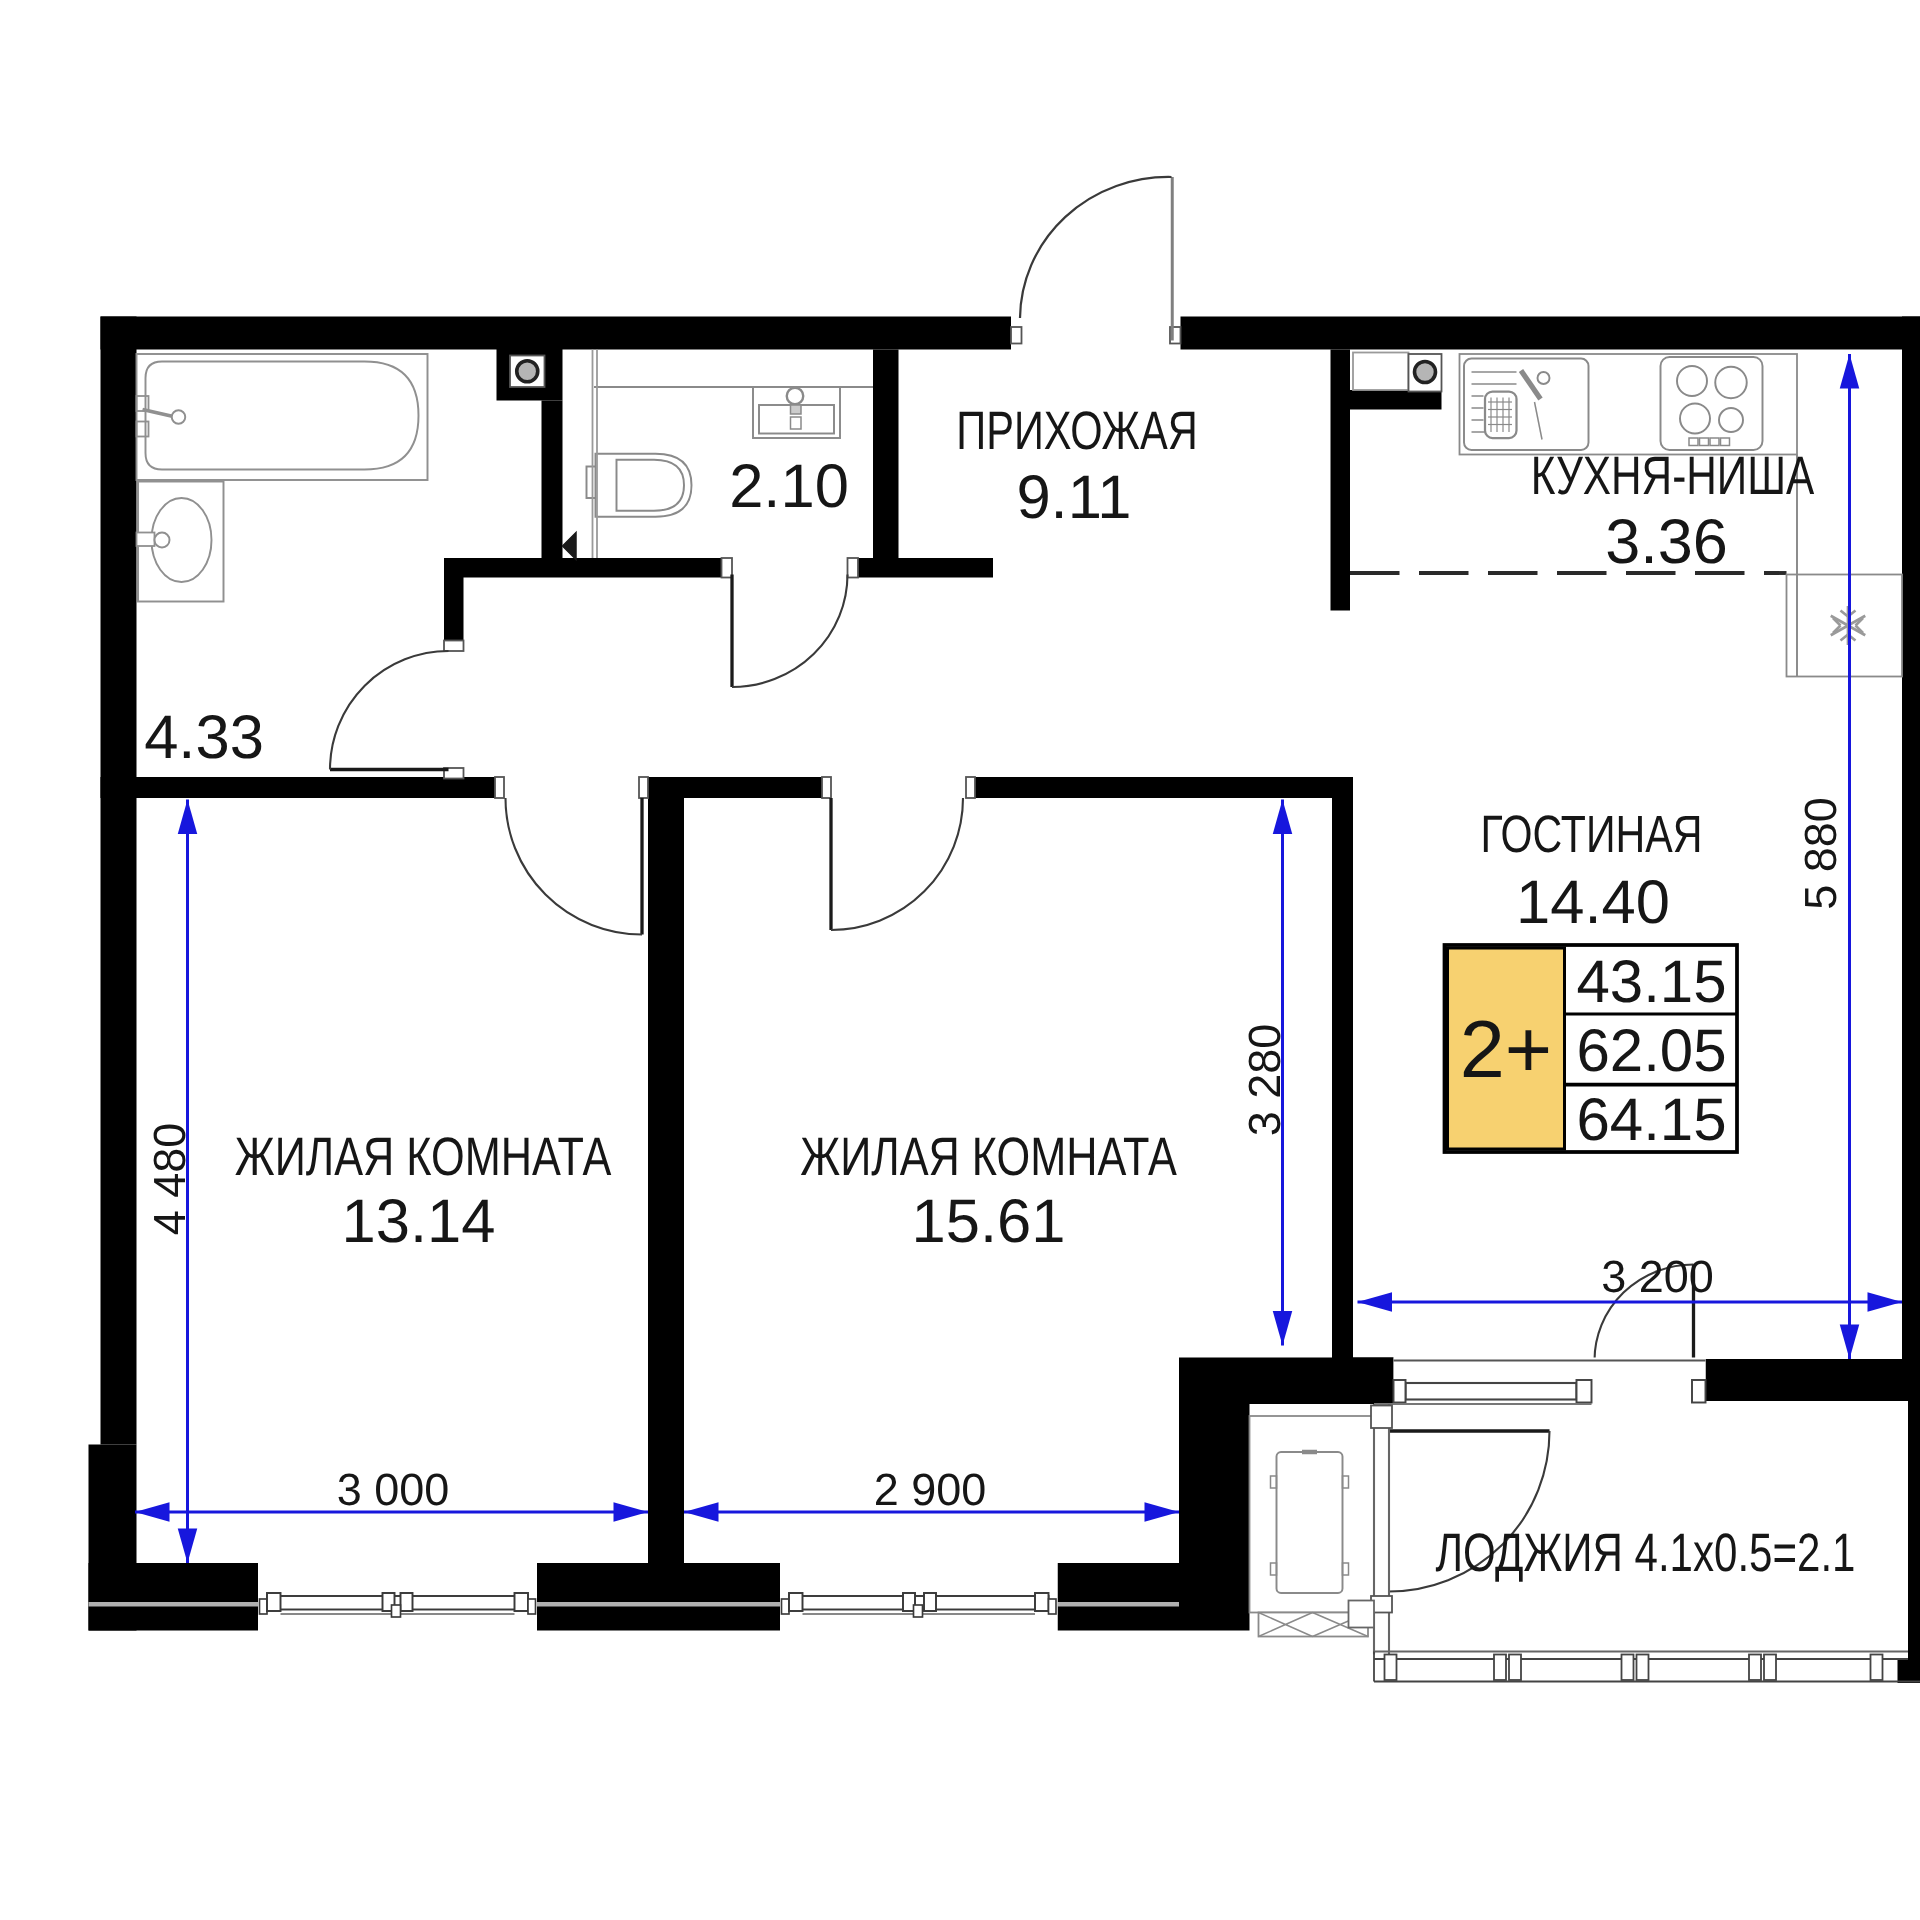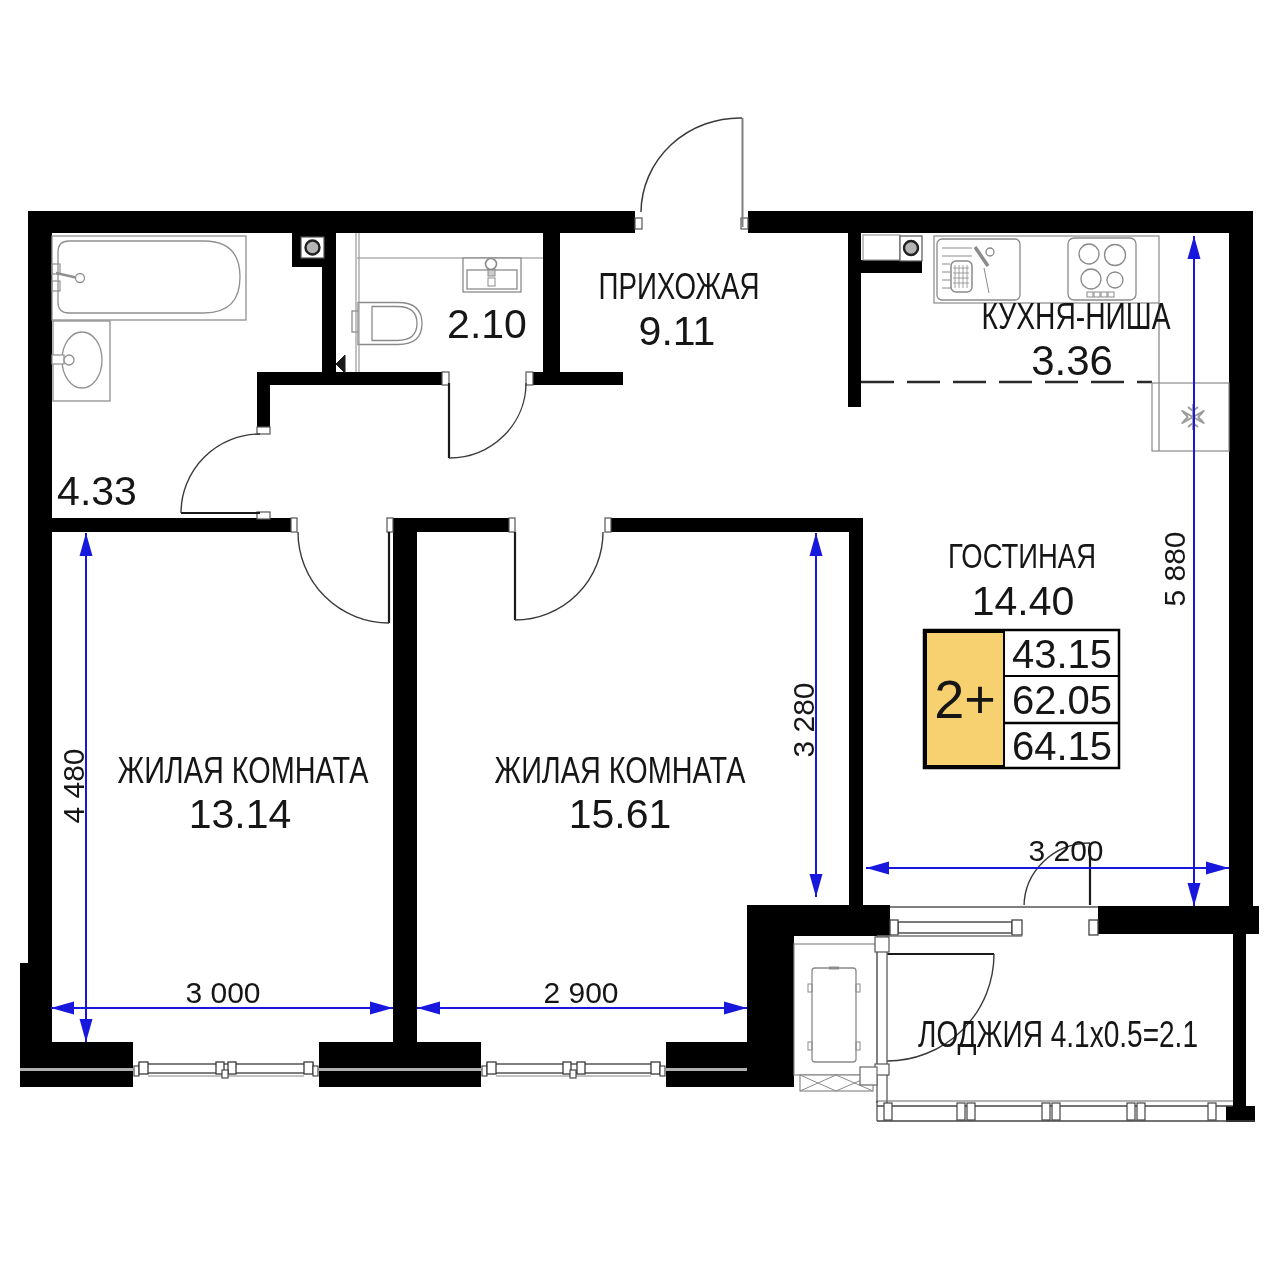--- a/index.html
+++ b/index.html
@@ -1,16 +1,16 @@
 <!DOCTYPE html>
 <html><head>
 <meta charset="utf-8">
 <style>
   html,body{margin:0;padding:0;background:#ffffff;}
-  #plan{width:1059px;height:1280px;position:relative;}
+  #plan{width:1059px;height:1280px;position:relative;margin-left:39px;}
   svg text{font-family:"Liberation Sans", sans-serif;fill:#161616;}
 </style>
 </head>
 <body>
 <div id="plan">
 <svg width="1280" height="1280" viewBox="0 0 1280 1280">
 
 <rect x="0" y="0" width="1280" height="1280" fill="#ffffff"></rect>
 
 <g id="walls" fill="#000000" stroke="none">

